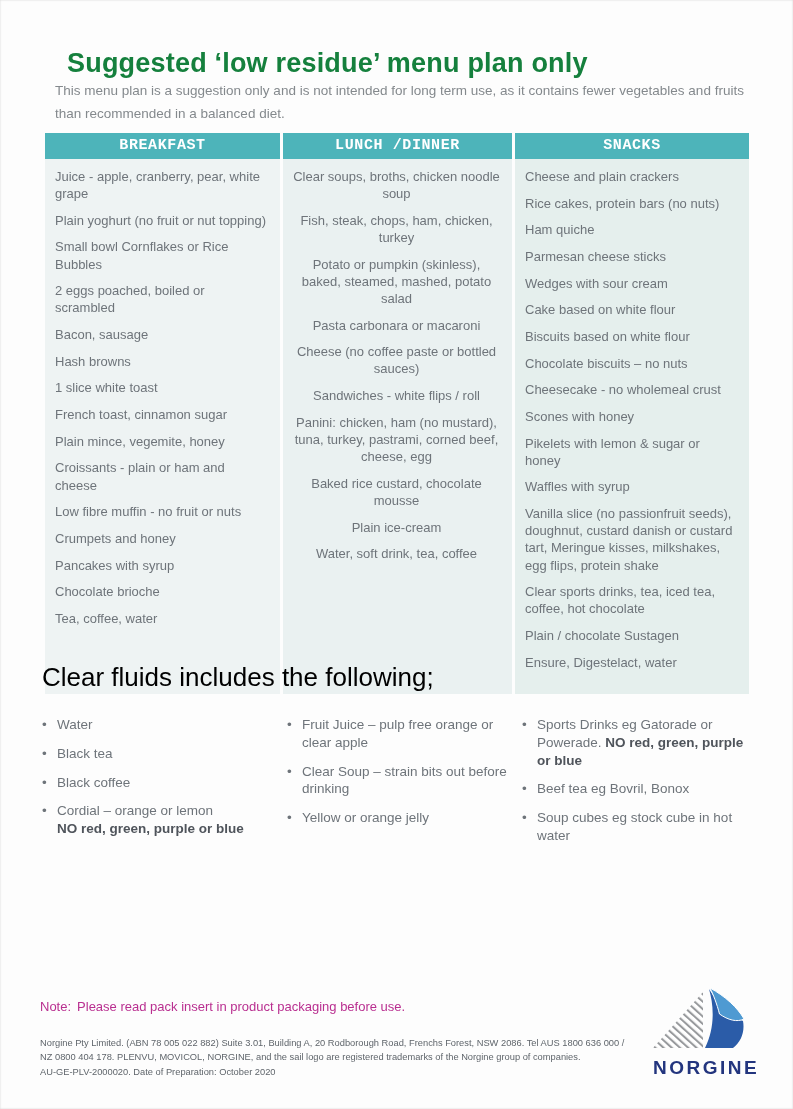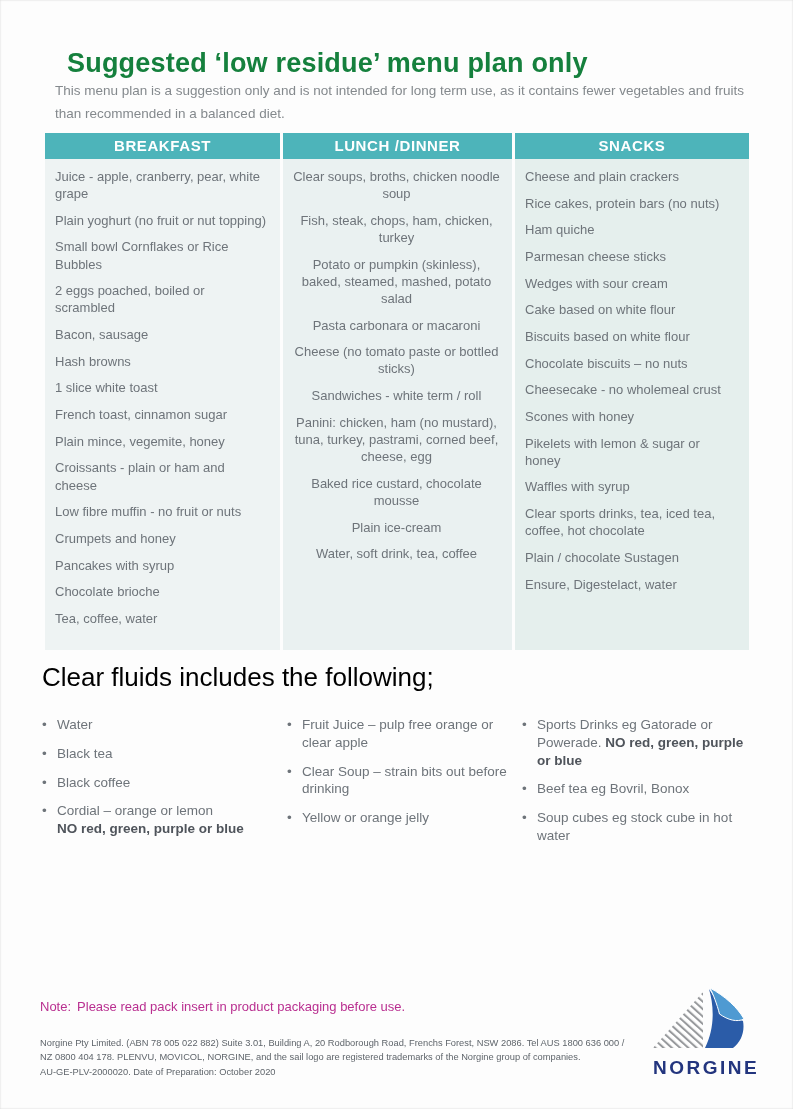--- a/index.html
+++ b/index.html
@@ -24,21 +24,21 @@
     position:absolute;left:45px;top:133px;width:704px;
     display:flex;gap:3px;
   }
   .menu-col{display:flex;flex-direction:column;}
   .menu-col.c0{width:236px;}
   .menu-col.c1{width:230px;}
   .menu-col.c2{width:235px;border-radius:13px;}
   .menu-header{
     height:26px;line-height:26px;text-align:center;
     background:#4db4ba;color:#ffffff;
-    font-weight:bold;font-size:15px;letter-spacing:0.6px;
+    font-weight:bold;font-size:15px;letter-spacing:0.6px;font-family:Liberation Mono, monospace;
   }
   .menu-body{
     flex:1;min-height:468px;
     padding:9px 12px 14px 10px;
     font-size:13px;color:#6e747a;line-height:1.32;
   }
   .menu-col.c0 .menu-body{background:#eef3f3;}
   .menu-col.c1 .menu-body{background:#eaf1f1;text-align:center;}
   .menu-col.c2 .menu-body{background:#e5efed;}
   .menu-item{margin-bottom:9.5px;}
@@ -104,22 +104,22 @@
           <div class="menu-item">Tea, coffee, water</div>
         </div>
     </div>
     <div class="menu-col c1">
       <div class="menu-header">LUNCH /DINNER</div>
       <div class="menu-body">
           <div class="menu-item">Clear soups, broths, chicken noodle soup</div>
           <div class="menu-item">Fish, steak, chops, ham, chicken, turkey</div>
           <div class="menu-item">Potato or pumpkin (skinless), baked, steamed, mashed, potato salad</div>
           <div class="menu-item">Pasta carbonara or macaroni</div>
-          <div class="menu-item">Cheese (no tomato paste or bottled sticks)</div>
-          <div class="menu-item">Sandwiches - white term / roll</div>
+          <div class="menu-item">Cheese (no coffee paste or bottled sauces)</div>
+          <div class="menu-item">Sandwiches - white flips / roll</div>
           <div class="menu-item">Panini: chicken, ham (no mustard), tuna, turkey, pastrami, corned beef, cheese, egg</div>
           <div class="menu-item">Baked rice custard, chocolate mousse</div>
           <div class="menu-item">Plain ice-cream</div>
           <div class="menu-item">Water, soft drink, tea, coffee</div>
         </div>
     </div>
     <div class="menu-col c2">
       <div class="menu-header">SNACKS</div>
       <div class="menu-body">
           <div class="menu-item">Cheese and plain crackers</div>
@@ -127,20 +127,21 @@
           <div class="menu-item">Ham quiche</div>
           <div class="menu-item">Parmesan cheese sticks</div>
           <div class="menu-item">Wedges with sour cream</div>
           <div class="menu-item">Cake based on white flour</div>
           <div class="menu-item">Biscuits based on white flour</div>
           <div class="menu-item">Chocolate biscuits – no nuts</div>
           <div class="menu-item">Cheesecake - no wholemeal crust</div>
           <div class="menu-item">Scones with honey</div>
           <div class="menu-item">Pikelets with lemon &amp; sugar or honey</div>
           <div class="menu-item">Waffles with syrup</div>
+          <div class="menu-item">Vanilla slice (no passionfruit seeds), doughnut, custard danish or custard tart, Meringue kisses, milkshakes, egg flips, protein shake</div>
           <div class="menu-item">Clear sports drinks, tea, iced tea, coffee, hot chocolate</div>
           <div class="menu-item">Plain / chocolate Sustagen</div>
           <div class="menu-item">Ensure, Digestelact, water</div>
         </div>
     </div>
   </div>
 
   <h2 class="clear-heading">Clear fluids includes the following;</h2>
 
   <div class="bullets">

